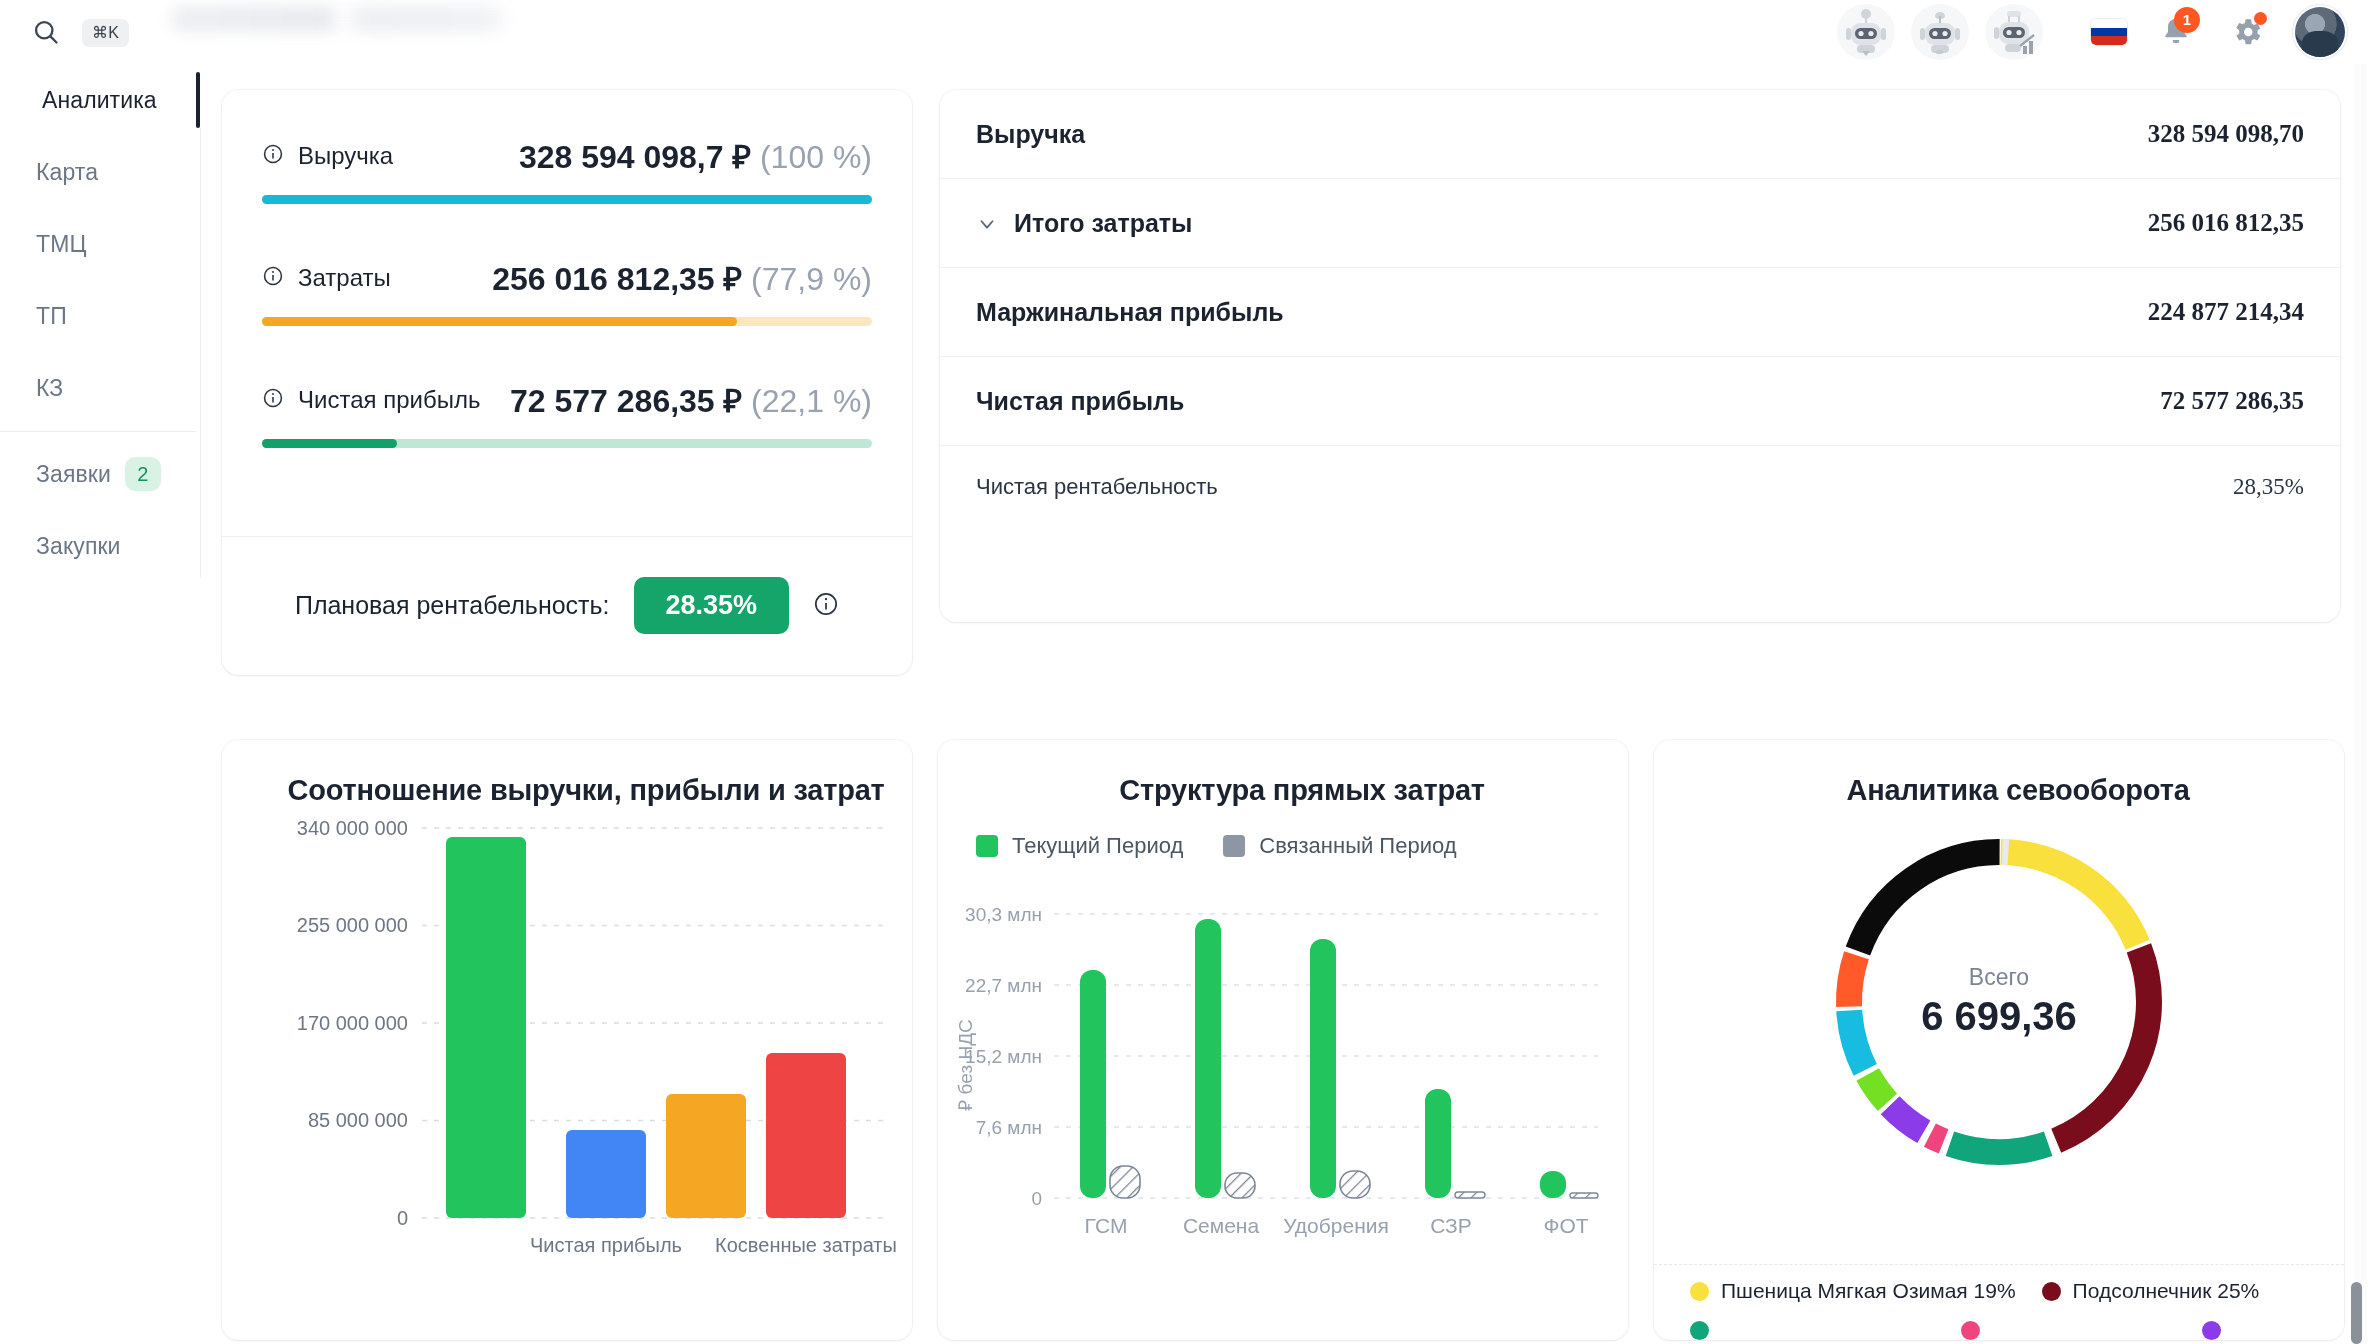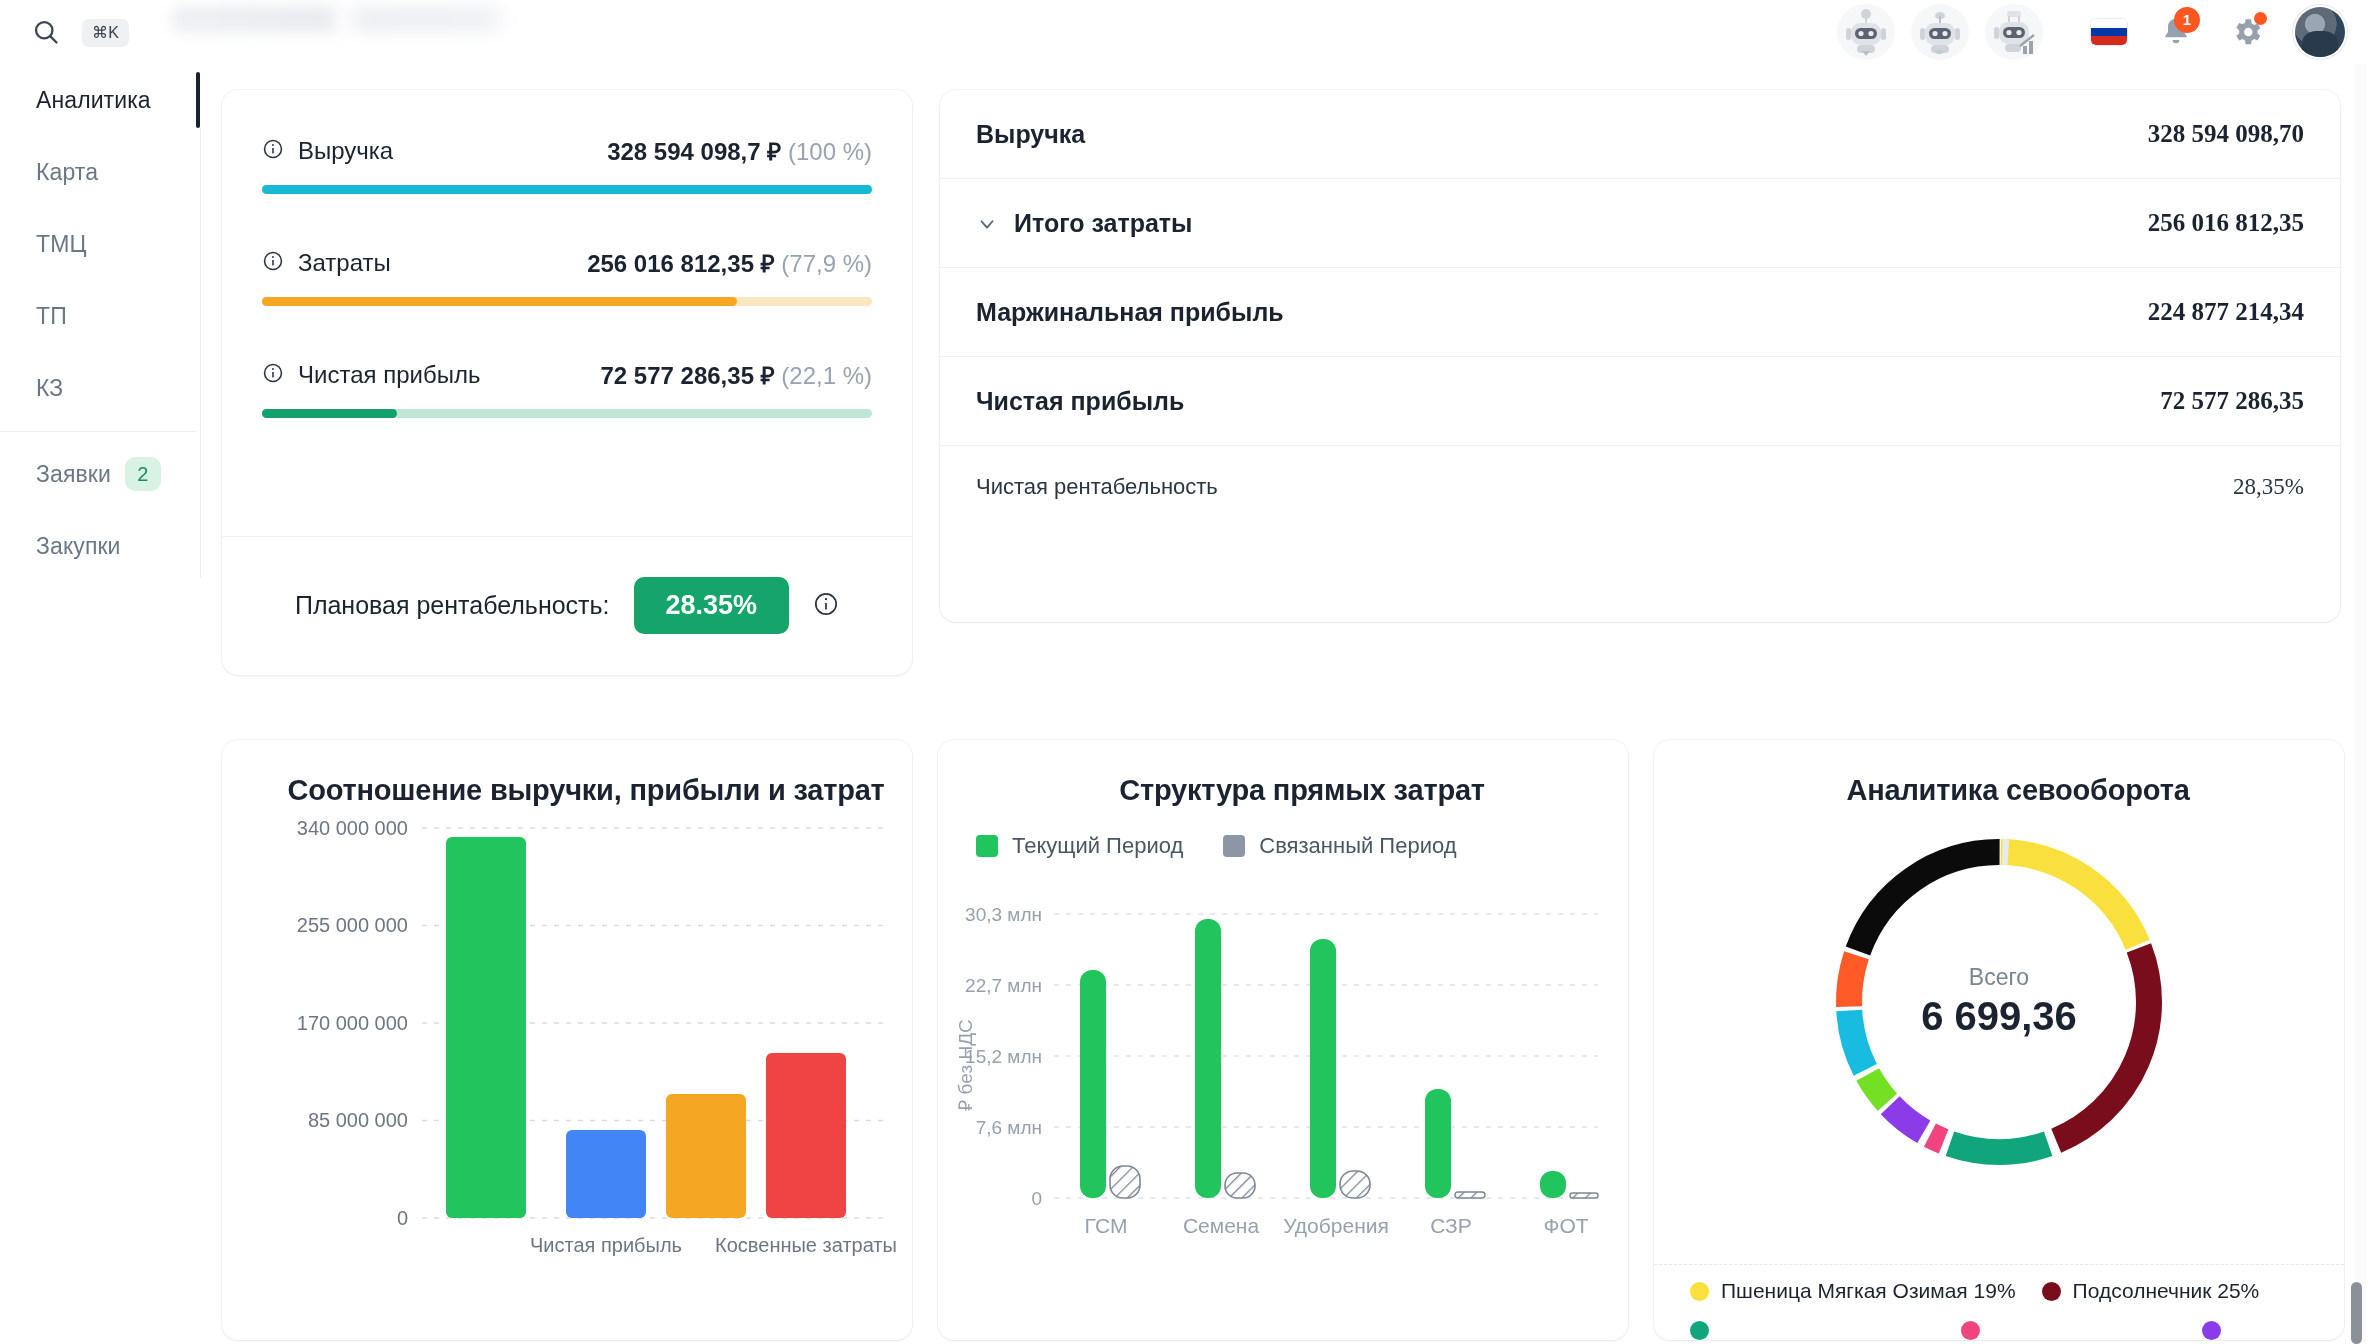--- a/index.html
+++ b/index.html
@@ -80,21 +80,21 @@
   
   .sidebar {
     position: absolute; left: 0; top: 64px; width: 200px; height: 1280px;
     background: #fff; z-index: 30;
   }
   .side-group { position: relative; }
   .side-item {
     height: 72px; display: flex; align-items: center;
     padding-left: 36px; font-size: 23px; color: #6b7785; letter-spacing: .1px;
   }
-  .side-item.active { color: #1b2330; font-weight: 500; }
+  .side-item.active { color: #1b2330; font-weight: 500; margin-left: 6px; }
   .side-rule {
     position: absolute; left: 0; right: 4px; height: 1px; background: #eceef1;
   }
   .side-marker {
     position: absolute; left: 196px; top: 8px; width: 4px; height: 56px;
     background: #1b2330; border-radius: 2px;
   }
   .side-divider {
     position: absolute; left: 200px; top: 64px; width: 1px; height: 450px;
     background: #ededf0;
@@ -114,21 +114,21 @@
   }
 
   
   .kpi-card { position: absolute; left: 22px; top: 26px; width: 690px; height: 585px; }
   .kpi-inner { padding: 44px 40px 0 40px; }
   .kpi-row { margin-bottom: 52px; }
   .kpi-row:last-child { margin-bottom: 0; }
   .kpi-head { display: flex; align-items: center; justify-content: space-between; margin-bottom: 18px; }
   .kpi-left { display: flex; align-items: center; gap: 14px; }
   .kpi-label { font-size: 24px; color: #1b2330; font-weight: 500; }
-  .kpi-val { font-size: 24px; color: #1b2330; font-weight: 700; white-space: nowrap; }
+  .kpi-val { font-size: 32px; color: #1b2330; font-weight: 700; white-space: nowrap; }
   .kpi-pct { color: #98a2b0; font-weight: 400; }
   .bar-track { height: 9px; border-radius: 5px; width: 100%; }
   .kpi-sep { position: absolute; left: 0; right: 0; top: 446px; height: 1px; background: #eef0f2; }
   .plan-row {
     position: absolute; left: 0; right: 0; top: 446px; height: 139px;
     display: flex; align-items: center; justify-content: center; gap: 24px;
   }
   .plan-label { font-size: 25px; color: #1b2330; font-weight: 500; }
   .plan-pill {
     background: #15a46a; color: #fff; font-size: 27px; font-weight: 700;

